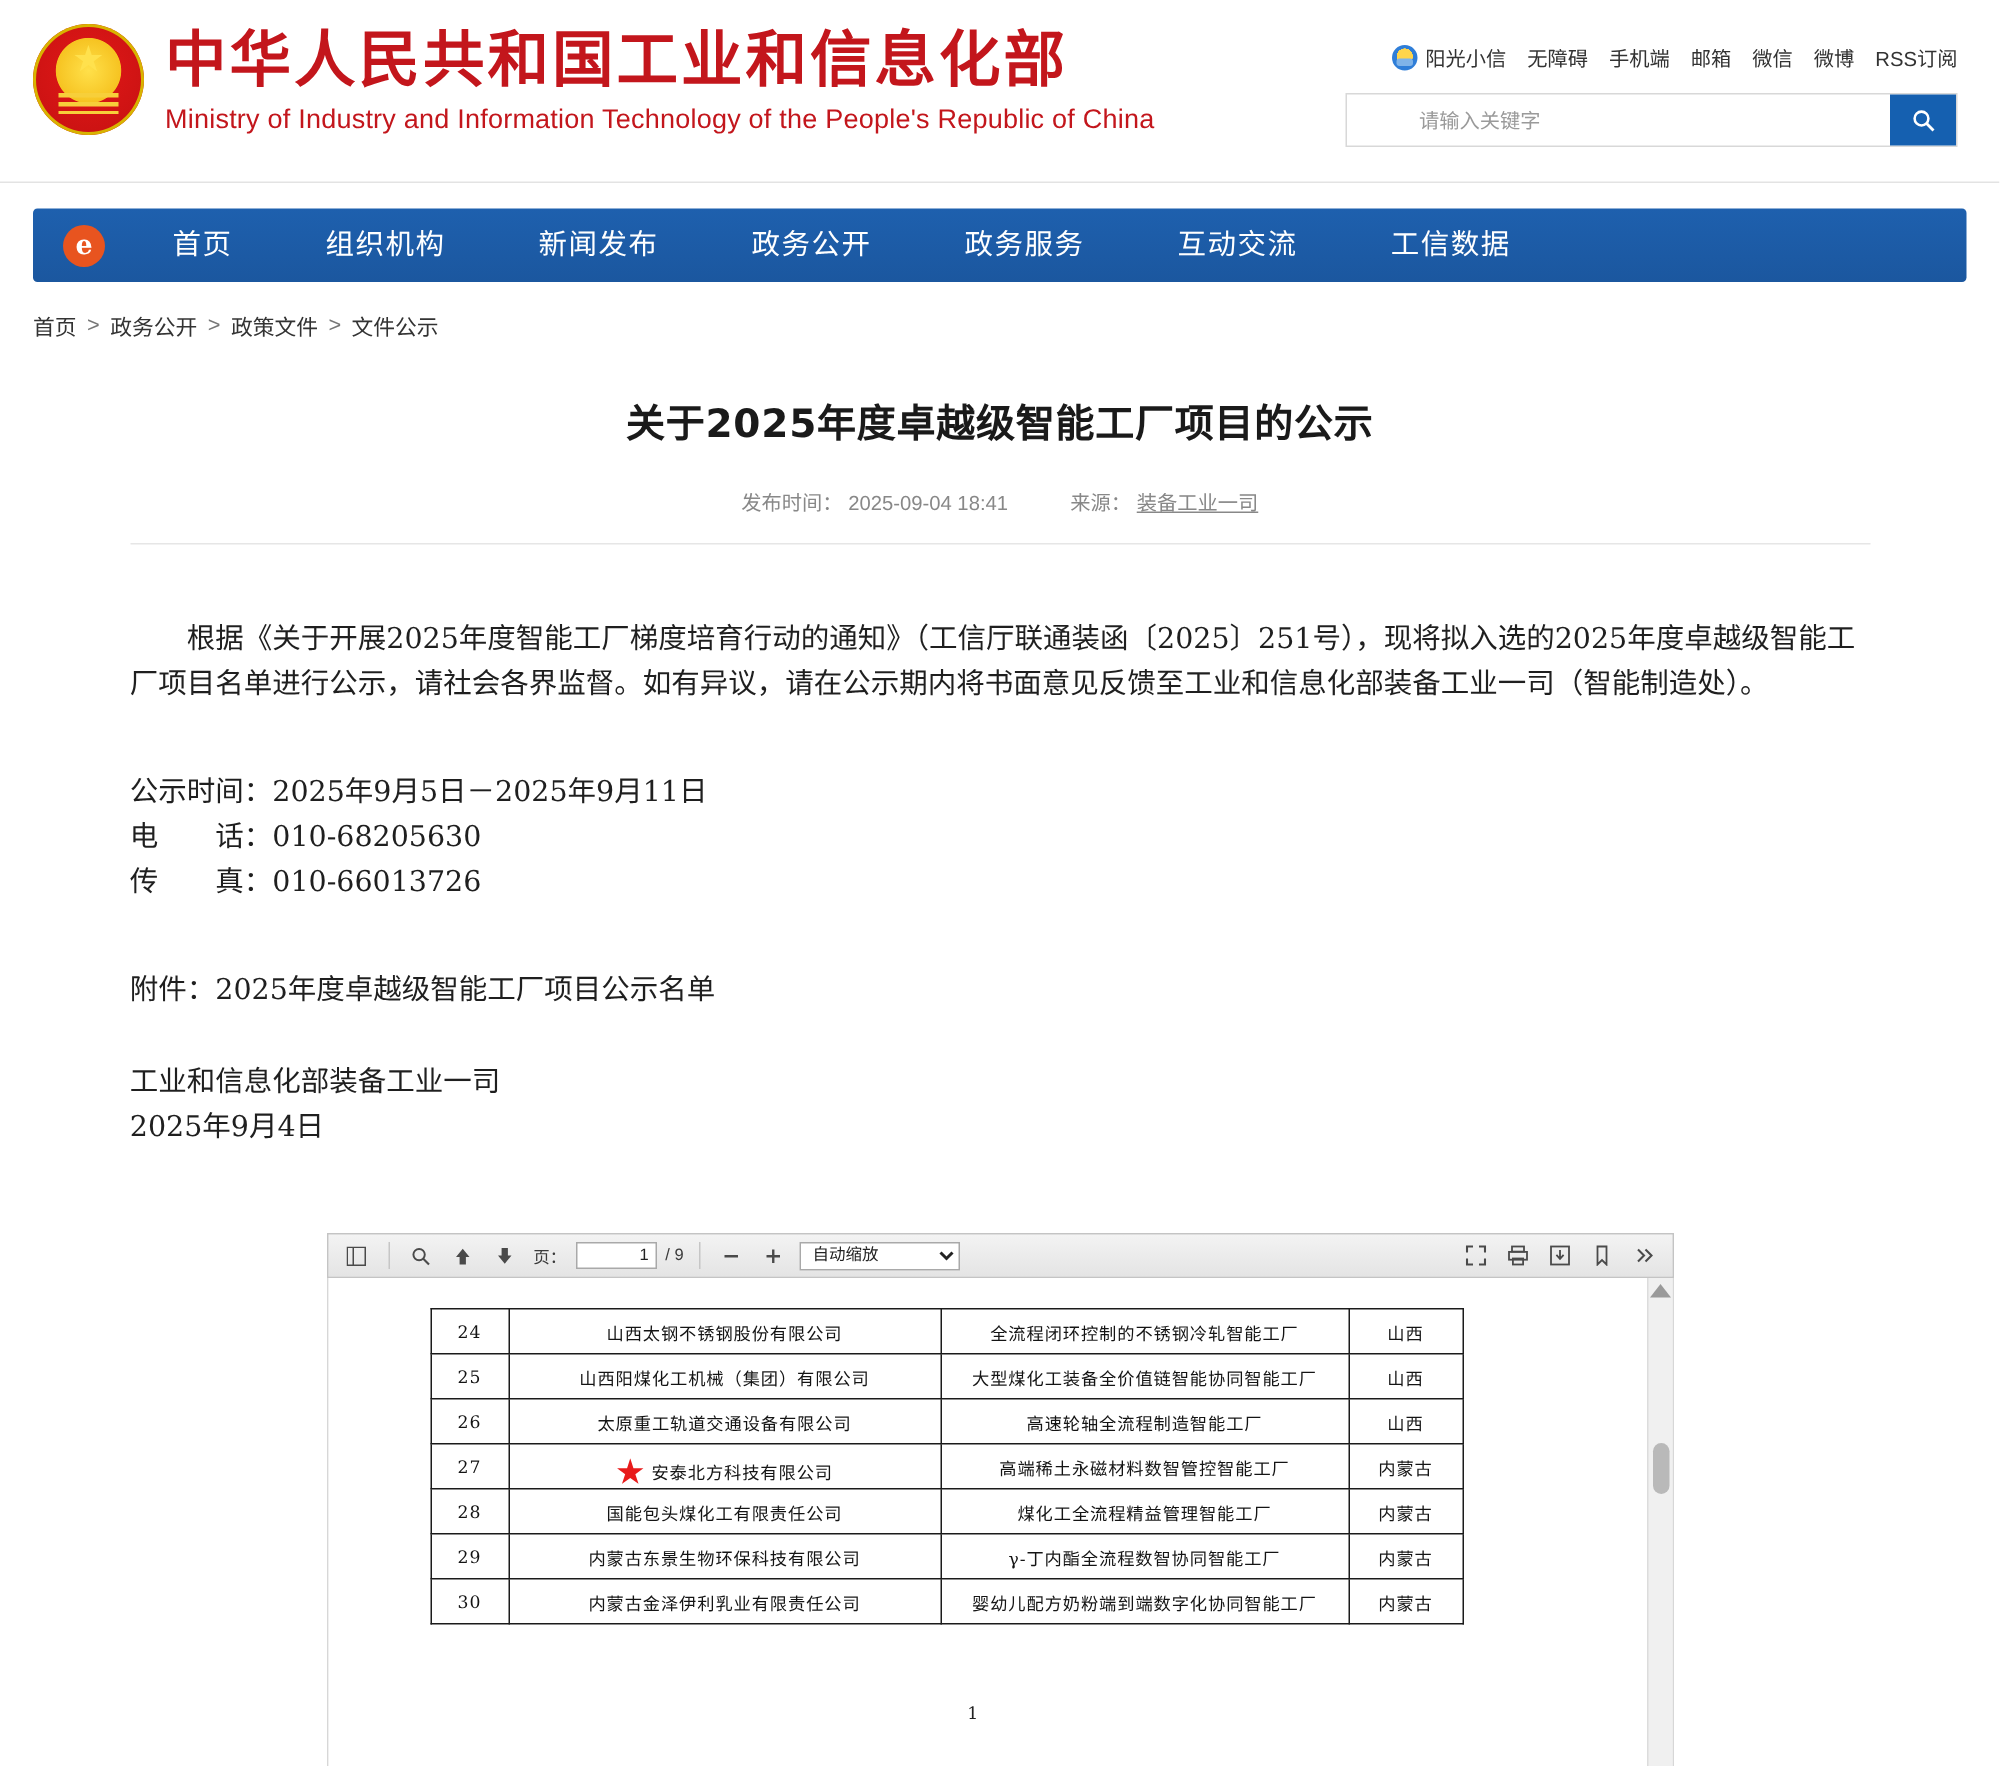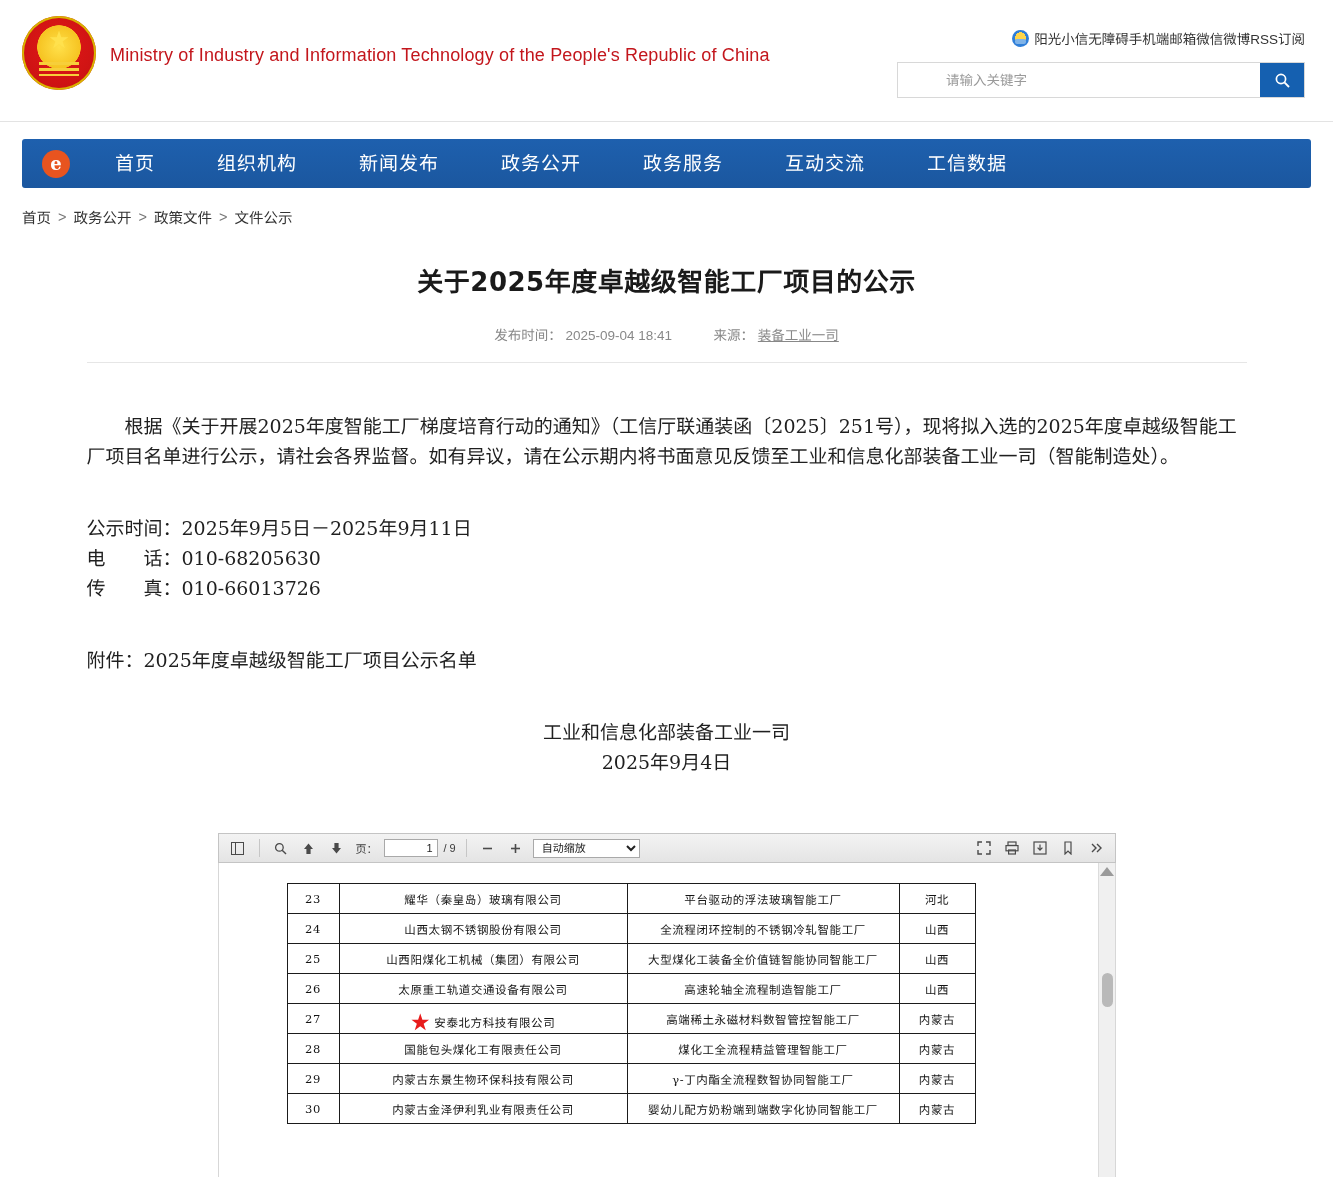--- a/index.html
+++ b/index.html
@@ -72,20 +72,21 @@
   }
 
   .utility {
     position: absolute;
     right: 28px;
     top: 28px;
     display: flex;
     align-items: flex-start;
     font-size: 13.5px;
     color: #333;
+    gap: 14px;
   }
   .utility .sun-wrap { display: flex; align-items: center; gap: 5px; }
   .sun-icon {
     width: 17px; height: 17px; border-radius: 50%;
     background: radial-gradient(circle at 50% 45%, #ffd54a 0 42%, #2f7ed8 43% 100%);
     display: inline-block;
     position: relative;
   }
   .sun-icon:after {
     content: "";
@@ -206,22 +207,22 @@
     margin-top: 48px;
     font-size: 19px;
     line-height: 30px;
     color: #1f1f1f;
     font-family: "DejaVu Serif", "Liberation Serif", serif;
   }
   .p-indent { text-indent: 2em; margin: 0; }
   .block { margin-top: 42px; }
   .block .line { white-space: pre; }
   .sign {
-    margin-top: 42px;
-    text-align: center;
+    margin-top: 31px;
+    text-align: left;
     line-height: 30px;
   }
 
   
   .pdf-wrap {
     width: 898px;
     margin: 56px auto 0 auto;
   }
   .pdf-toolbar {
     height: 30px;
@@ -341,20 +342,21 @@
     font-family: "DejaVu Serif", "Liberation Serif", serif;
   }
 </style>
 </head>
 <body>
 
 <div class="top">
   <div class="brand">
     <div class="emblem"></div>
     <div class="brand-text">
+      <div class="cn">中华人民共和国工业和信息化部</div>
       <div class="en">Ministry of Industry and Information Technology of the People's Republic of China</div>
     </div>
   </div>
 
   <div class="utility">
     <span class="sun-wrap">
       <span class="sun-icon"></span>
       <a href="#">阳光小信</a>
     </span>
     <a href="#">无障碍</a>
@@ -501,26 +503,20 @@
           <path d="M3 3l4 4-4 4M8 3l4 4-4 4" fill="none" stroke="#4a4a4a" stroke-width="1.4"></path>
         </svg>
     </div>
   </div>
 
   <div class="pdf-stage">
     <div class="pdf-page">
       <table class="doc">
         <tbody>
           <tr>
-            <td class="num">23</td>
-            <td class="name">耀华（秦皇岛）玻璃有限公司</td>
-            <td class="proj">平台驱动的浮法玻璃智能工厂</td>
-            <td class="loc">河北</td>
-          </tr>
-          <tr>
             <td class="num">24</td>
             <td class="name">山西太钢不锈钢股份有限公司</td>
             <td class="proj">全流程闭环控制的不锈钢冷轧智能工厂</td>
             <td class="loc">山西</td>
           </tr>
           <tr>
             <td class="num">25</td>
             <td class="name">山西阳煤化工机械（集团）有限公司</td>
             <td class="proj">大型煤化工装备全价值链智能协同智能工厂</td>
             <td class="loc">山西</td>

